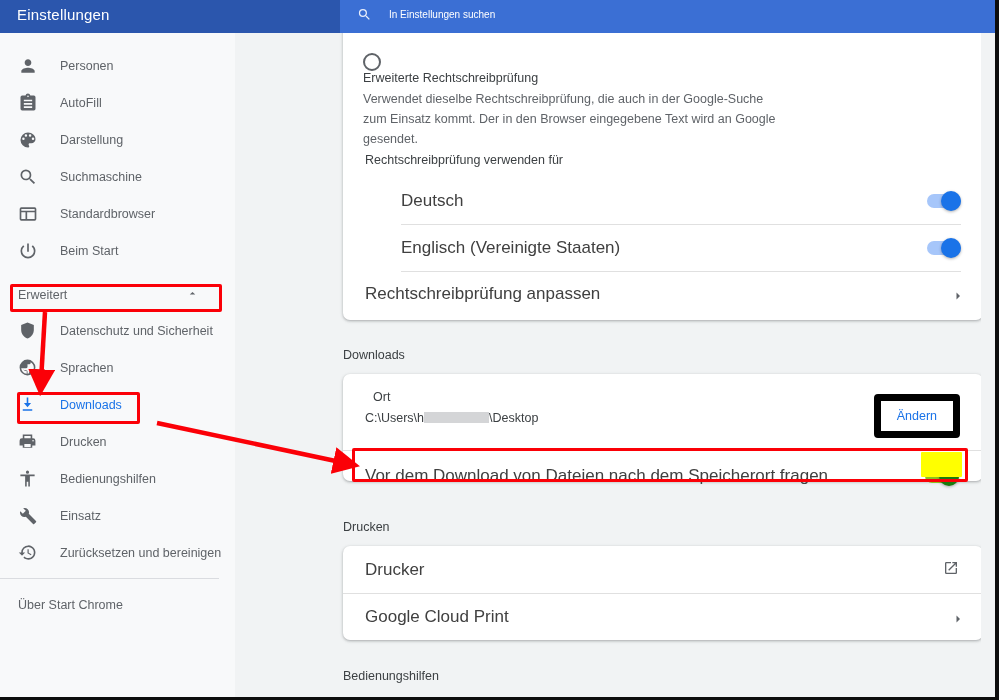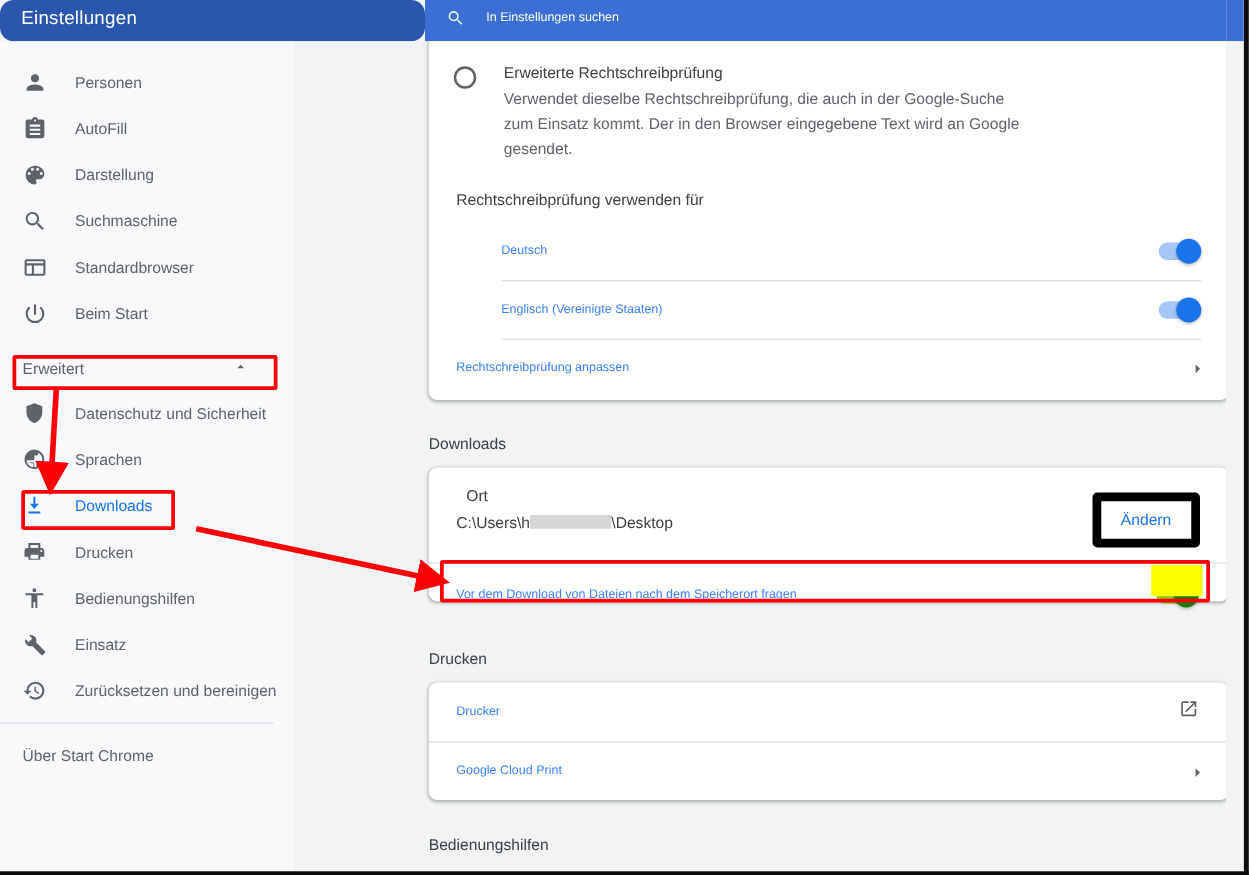--- a/index.html
+++ b/index.html
@@ -10,21 +10,21 @@
     overflow:hidden;
   }
   #frame{
     position:absolute;left:0;top:0;width:995px;height:697px;
     background:#f1f3f4;border-right:4px solid #0d0d0d;border-bottom:3px solid #0d0d0d;
     overflow:hidden;
   }
 
   
   .topbar{position:absolute;top:0;height:33px;background:#3b6fd4;}
-  .topbar.left{left:0;width:340px;background:#2b56ad;border-radius:11px;}
+  .topbar.left{left:0;width:340px;background:#2b56ad;}
   .topbar.right{left:340px;width:641px;background:#3b6fd4;}
   .topbar.scroll{left:981px;width:14px;background:#3b6fd4;}
   .settings-title{
     position:absolute;left:17px;top:6px;color:#fff;font-size:15px;letter-spacing:.2px;
   }
   .search-wrap{position:absolute;left:17px;top:7px;display:flex;align-items:center;gap:17px;}
   .search-ico{width:15px;height:15px;display:block;}
   .search-ph{color:#ffffff;font-size:10px;}
 
   
@@ -68,21 +68,21 @@
     margin-right:22px;margin-top:2px;flex:0 0 14px;
   }
   .radio-title{color:#3c4043;font-size:12.5px;}
   .radio-desc{color:#5f6368;font-size:12.5px;line-height:20px;margin-top:4px;max-width:415px;}
 
   .sub-head{position:absolute;left:22px;color:#3c4043;font-size:12.5px;}
   .row{
     position:absolute;left:0;right:0;display:flex;align-items:center;
     justify-content:space-between;height:47px;box-sizing:border-box;
   }
-  .row .lbl{color:#3b82f6;font-size:10px;}
+  .row .lbl{color:#404040;font-size:17px;}
   .rowdiv{position:absolute;height:1px;background:#e0e0e0;}
 
   .toggle{position:relative;width:34px;height:14px;}
   .toggle .track{position:absolute;left:0;top:0;width:34px;height:14px;border-radius:7px;background:#a6c6fa;}
   .toggle .knob{position:absolute;right:0;top:-3px;width:20px;height:20px;border-radius:50%;
     background:#1a73e8;box-shadow:0 1px 3px rgba(0,0,0,.3);}
   .toggle.green .track{background:#8bc220;}
   .toggle.green .knob{background:#1c7a0e;}
 
   .chev{width:7px;height:12px;display:block;}
@@ -259,21 +259,21 @@
 
     <div class="plain-row">
       <span>Über Start Chrome</span>
     </div>
   </div>
 
   <div id="content">
 
     <div class="card" style="left:108px;top:-38px;width:640px;height:325px;">
 
-      <div class="radio-row" style="top:56px;">
+      <div class="radio-row" style="top:56px;flex-direction:column;">
         <span class="radio-circle"></span>
         <span>
           <div class="radio-title">Erweiterte Rechtschreibprüfung</div>
           <div class="radio-desc">Verwendet dieselbe Rechtschreibprüfung, die auch in der Google-Suche zum Einsatz kommt. Der in den Browser eingegebene Text wird an Google gesendet.</div>
         </span>
       </div>
 
       <div class="sub-head" style="top:158px;">Rechtschreibprüfung verwenden für</div>
 
       <div class="row" style="top:182px;padding:0 22px 0 58px;">

